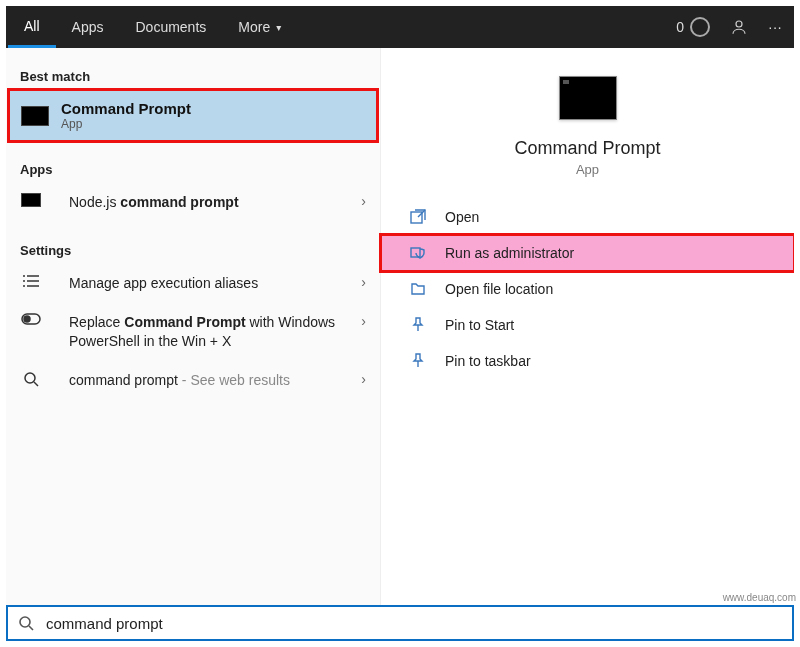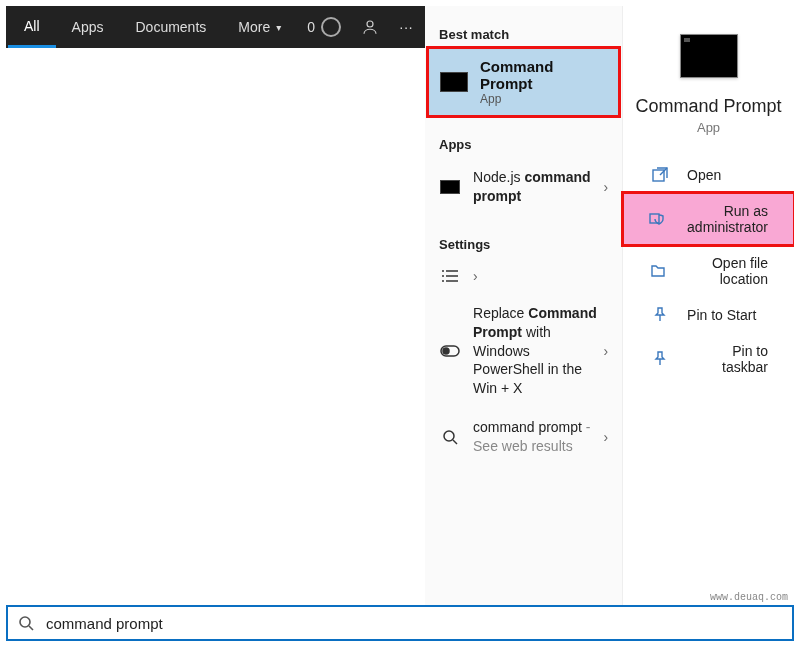--- a/index.html
+++ b/index.html
@@ -1,18 +1,18 @@
 <!DOCTYPE html>
 <html><head>
 <meta charset="utf-8">
 <style>
 * { margin: 0; padding: 0; box-sizing: border-box; font-family: "Segoe UI", Arial, sans-serif; }
 body { width: 800px; height: 647px; background: #fff; position: relative; overflow: hidden; }
 
-.frame { position: absolute; left: 6px; top: 6px; right: 6px; bottom: 6px; background: #fff; display: flex; flex-direction: row; }
+.frame { position: absolute; left: 6px; top: 6px; right: 6px; bottom: 6px; background: #fff; display: flex; flex-direction: column; }
 
 .tabbar { background: #222; height: 42px; display: flex; align-items: stretch; color: #fff; padding: 0 2px; }
 .tab { display: flex; align-items: center; padding: 0 16px; font-size: 14px; color: #ddd; cursor: pointer; }
 .tab.active { border-bottom: 3px solid #1a8fe3; color: #fff; }
 .tab .chev { margin-left: 6px; font-size: 10px; }
 .tabbar .spacer { flex: 1; }
 .tabbar .rbtn { display: flex; align-items: center; padding: 0 10px; color: #ddd; font-size: 14px; }
 .pts { display: inline-block; width: 20px; height: 20px; border: 2px solid #aaa; border-radius: 50%; margin-left: 6px; }
 
 .content { flex: 1; display: flex; overflow: hidden; }
@@ -20,21 +20,21 @@
 .right { flex: 1; background: #fff; display: flex; flex-direction: column; align-items: stretch; }
 
 .section-label { font-size: 13px; font-weight: 600; color: #222; padding: 21px 14px 6px 14px; }
 
 .match { display: flex; align-items: center; padding: 10px 12px; background: #b9d7ec; margin: 0 3px; }
 .match.hl { outline: 3px solid #e11; outline-offset: -1px; }
 .cmd-icon { width: 28px; height: 20px; background: #000; border: 1px solid #444; margin-right: 12px; flex-shrink: 0; }
 .match-text .title { font-size: 15px; font-weight: 600; color: #111; }
 .match-text .sub { font-size: 12px; color: #555; }
 
-.row { display: flex; align-items: center; padding: 10px 14px; cursor: pointer; }
+.row { display: flex; align-items: flex-start; padding: 10px 14px; cursor: pointer; gap: 15px; }
 .row .ricon { width: 22px; margin-right: 12px; display: flex; justify-content: center; color: #333; flex-shrink: 0; }
 .row .rtext { flex: 1; font-size: 14px; color: #222; line-height: 1.35; }
 .row .rtext b { font-weight: 600; }
 .row .chev { color: #666; font-size: 14px; }
 
 .cmd-small { width: 20px; height: 14px; background: #000; border: 1px solid #444; }
 
 .preview { display: flex; flex-direction: column; align-items: center; padding-top: 28px; }
 .preview-thumb { width: 58px; height: 44px; background: #000; border: 1px solid #888; box-shadow: 0 1px 3px rgba(0,0,0,.2); }
 .preview-thumb .dot { width: 6px; height: 4px; background: #555; margin: 3px; }
@@ -44,21 +44,21 @@
 .action { display: flex; align-items: center; padding: 10px 26px; cursor: pointer; }
 .action.hl { outline: 3px solid #e11; outline-offset: -1px; background: #f9a8d4; }
 .action .aicon { width: 22px; margin-right: 16px; color: #3b78bd; display: flex; justify-content: center; }
 .action .atext { font-size: 14px; color: #222; text-align: right; }
 
 .searchbar { position: absolute; left: 6px; right: 6px; bottom: 6px; height: 36px; border: 2px solid #0a6fc2; background: #fff; display: flex; align-items: center; padding: 0 10px; }
 .searchbar .sicon { width: 18px; margin-right: 10px; color: #555; }
 .searchbar input { border: none; outline: none; flex: 1; font-size: 15px; color: #222; background: transparent; }
 @keyframes blink { 50% { opacity: 0; } }
 
-.watermark { position: absolute; right: 12px; bottom: 44px; font-size: 10px; color: #888; font-family: Liberation Mono, monospace; }
+.watermark { position: absolute; right: 4px; bottom: 44px; font-size: 10px; color: #888; }
 
 svg { display: block; }
 </style>
 </head>
 <body>
 
 <div class="frame">
   <div class="tabbar">
     <div class="tab active">All</div>
     <div class="tab">Apps</div>
@@ -108,20 +108,21 @@
         <div class="ricon">
           <svg width="18" height="14" viewBox="0 0 18 14" stroke="#333" stroke-width="1.5">
               <line x1="1" y1="2" x2="3" y2="2"></line>
               <line x1="5" y1="2" x2="17" y2="2"></line>
               <line x1="1" y1="7" x2="3" y2="7"></line>
               <line x1="5" y1="7" x2="17" y2="7"></line>
               <line x1="1" y1="12" x2="3" y2="12"></line>
               <line x1="5" y1="12" x2="17" y2="12"></line>
             </svg>
         </div>
+        <div class="rtext">Manage app execution aliases</div>
         <div class="chev">›</div>
       </div>
       <div class="row">
         <div class="ricon">
           <svg width="20" height="12" viewBox="0 0 20 12" fill="none" stroke="#333" stroke-width="1.5">
               <rect x="1" y="1" width="18" height="10" rx="5"></rect>
               <circle cx="6" cy="6" r="3" fill="#333"></circle>
             </svg>
         </div>
         <div class="rtext"><span>Replace </span><b>Command Prompt</b><span> with Windows PowerShell in the Win + X</span></div>

